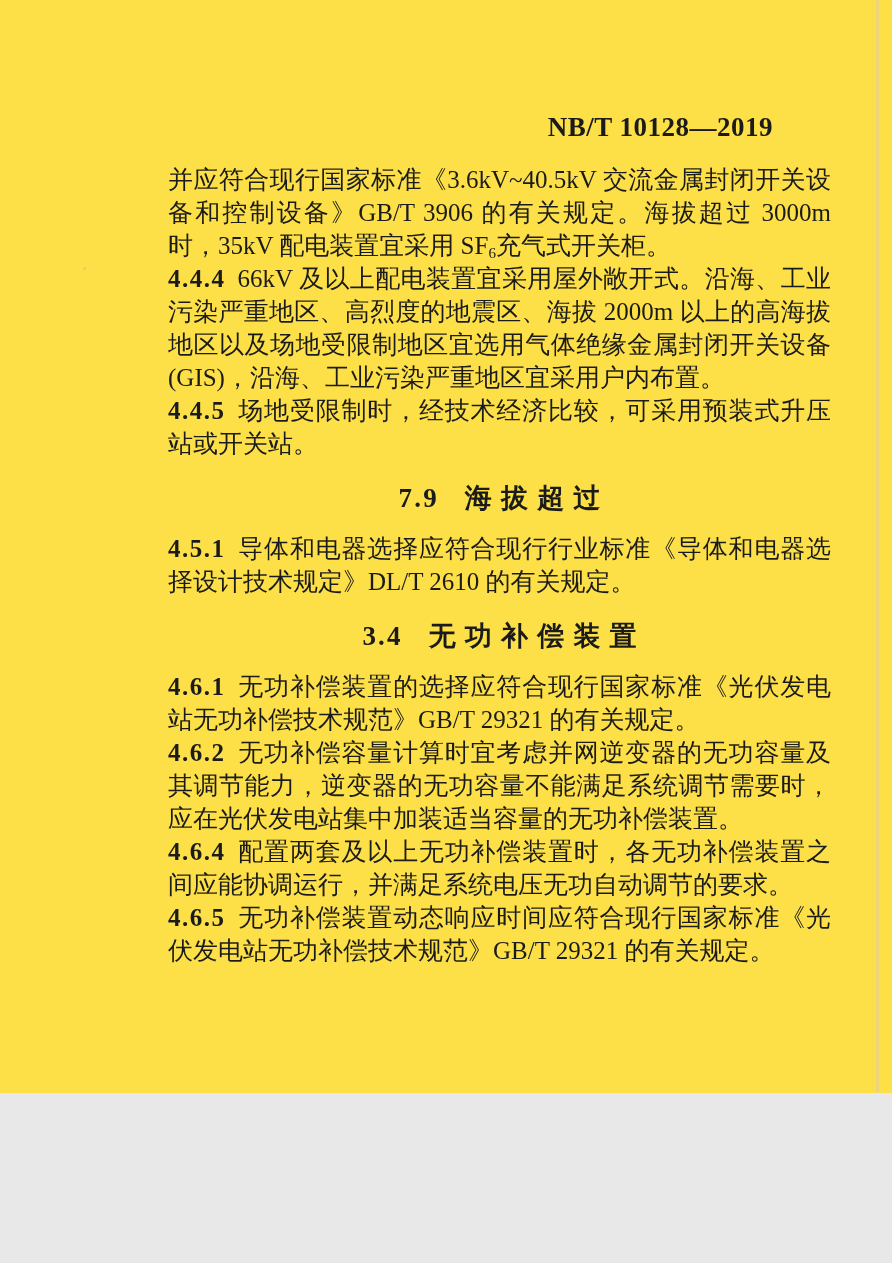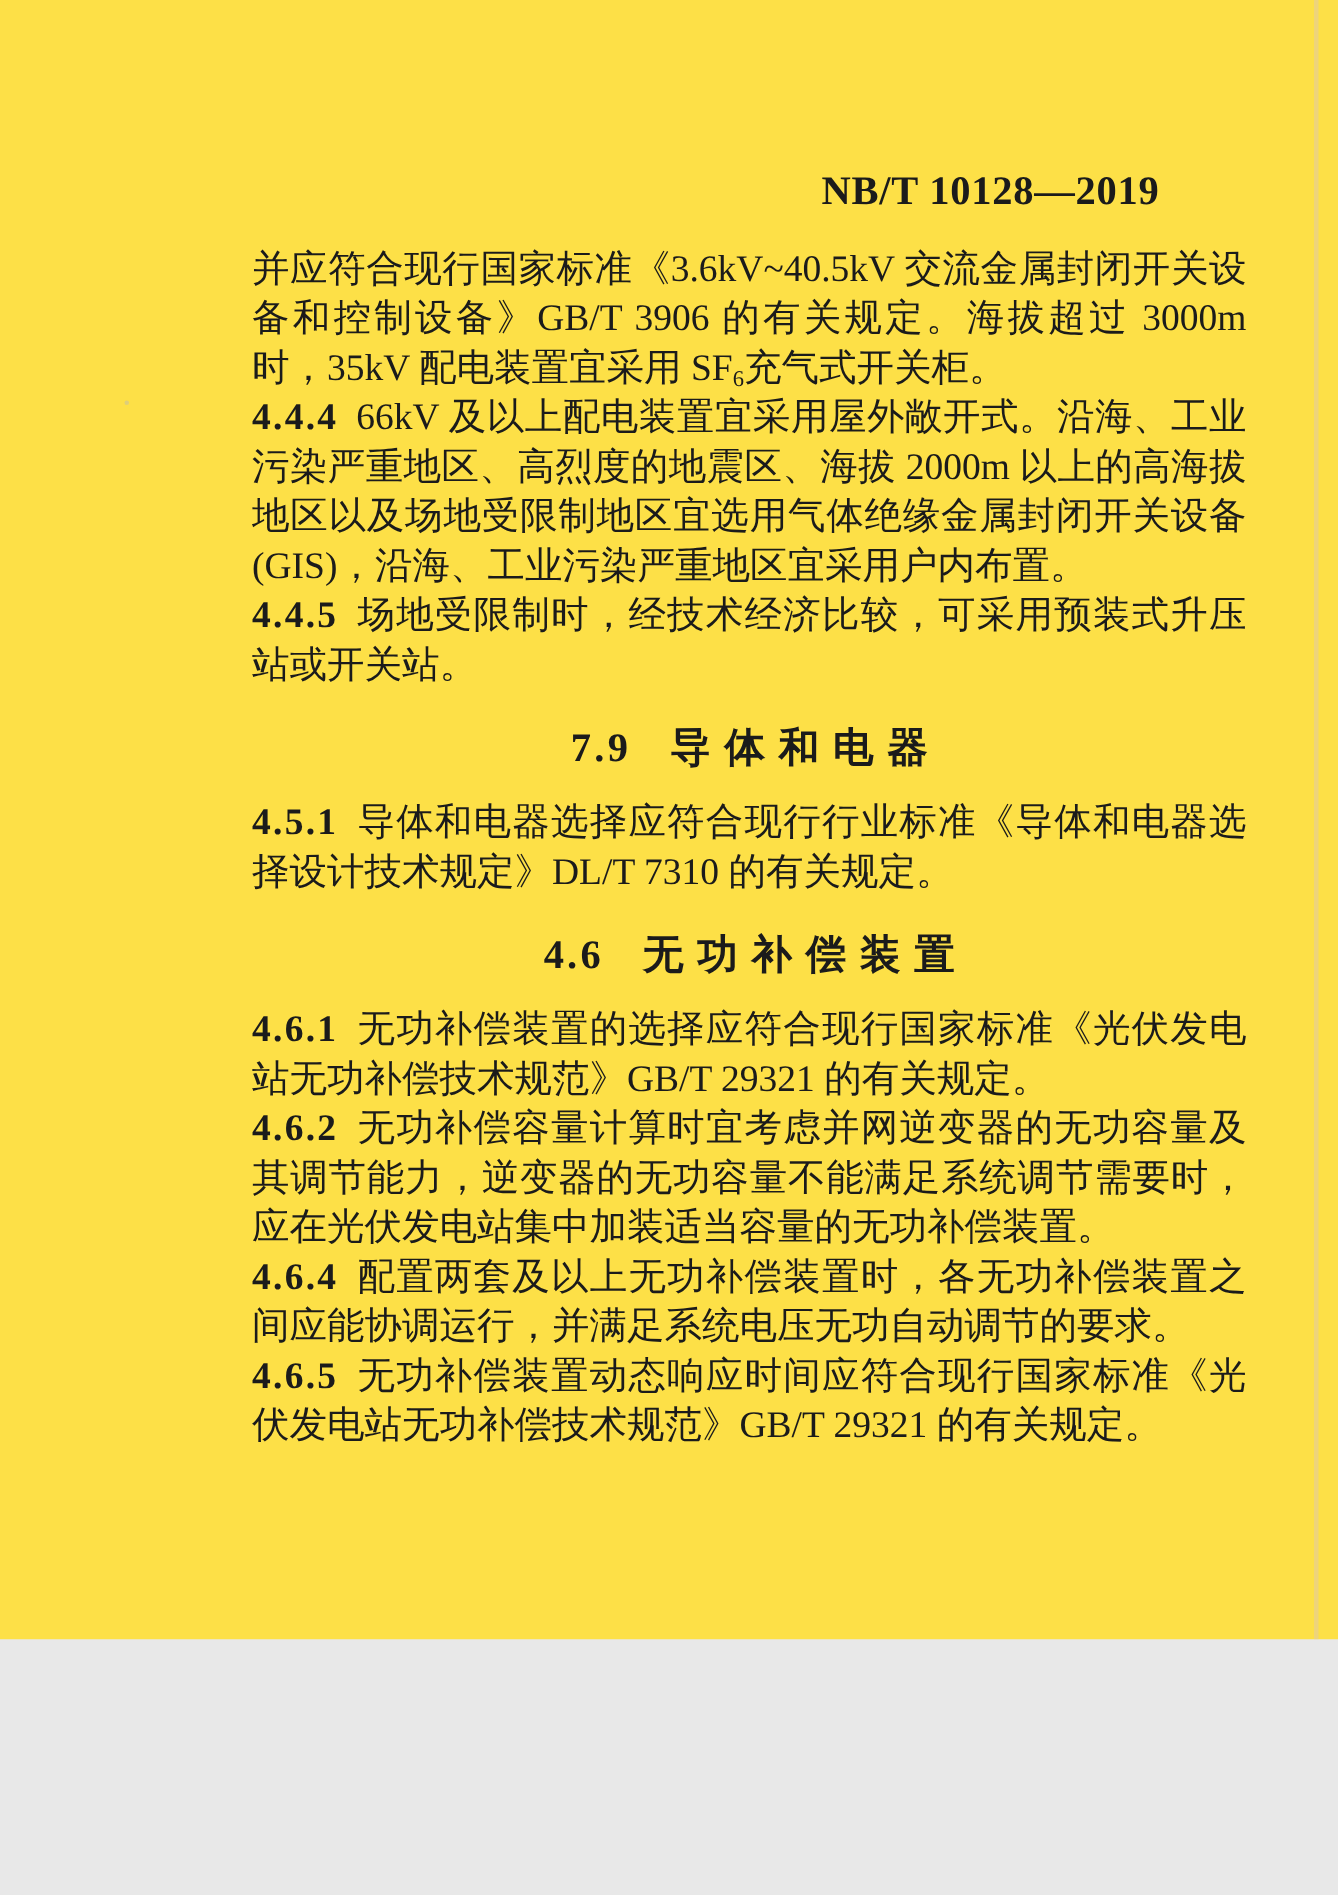--- a/index.html
+++ b/index.html
@@ -68,23 +68,23 @@
 <body>
 
 <div class="page">
 
   <div class="doc-header">NB/T 10128—2019</div>
 
   <div class="doc-body">
       <p><span>并应符合现行国家标准《3.6kV~40.5kV 交流金属封闭开关设备和控制设备》GB/T 3906 的有关规定。海拔超过 3000m 时，35kV 配电装置宜采用 SF</span><sub>6</sub><span>充气式开关柜。</span></p>
       <p><b class="pnum">4.4.4</b><span>66kV 及以上配电装置宜采用屋外敞开式。沿海、工业污染严重地区、高烈度的地震区、海拔 2000m 以上的高海拔地区以及场地受限制地区宜选用气体绝缘金属封闭开关设备(GIS)，沿海、工业污染严重地区宜采用户内布置。</span></p>
       <p><b class="pnum">4.4.5</b><span>场地受限制时，经技术经济比较，可采用预装式升压站或开关站。</span></p>
-      <h2><span class="hnum">7.9</span><span class="htitle">导体和电器</span></h2>
-      <p><b class="pnum">4.5.1</b><span>导体和电器选择应符合现行行业标准《导体和电器选择设计技术规定》DL/T 7310 的有关规定。</span></p>
-      <h2><span class="hnum">4.6</span><span class="htitle">无功补偿装置</span></h2>
+      <h2><span class="hnum">7.9</span><span class="htitle">海拔超过</span></h2>
+      <p><b class="pnum">4.5.1</b><span>导体和电器选择应符合现行行业标准《导体和电器选择设计技术规定》DL/T 2610 的有关规定。</span></p>
+      <h2><span class="hnum">3.4</span><span class="htitle">无功补偿装置</span></h2>
       <p><b class="pnum">4.6.1</b><span>无功补偿装置的选择应符合现行国家标准《光伏发电站无功补偿技术规范》GB/T 29321 的有关规定。</span></p>
       <p><b class="pnum">4.6.2</b><span>无功补偿容量计算时宜考虑并网逆变器的无功容量及其调节能力，逆变器的无功容量不能满足系统调节需要时，应在光伏发电站集中加装适当容量的无功补偿装置。</span></p>
       <p><b class="pnum">4.6.4</b><span>配置两套及以上无功补偿装置时，各无功补偿装置之间应能协调运行，并满足系统电压无功自动调节的要求。</span></p>
       <p><b class="pnum">4.6.5</b><span>无功补偿装置动态响应时间应符合现行国家标准《光伏发电站无功补偿技术规范》GB/T 29321 的有关规定。</span></p>
     </div>
 
   <div class="page-number">9</div>
 
   <div class="edge-line"></div>
   <div class="dot dot-1"></div>

